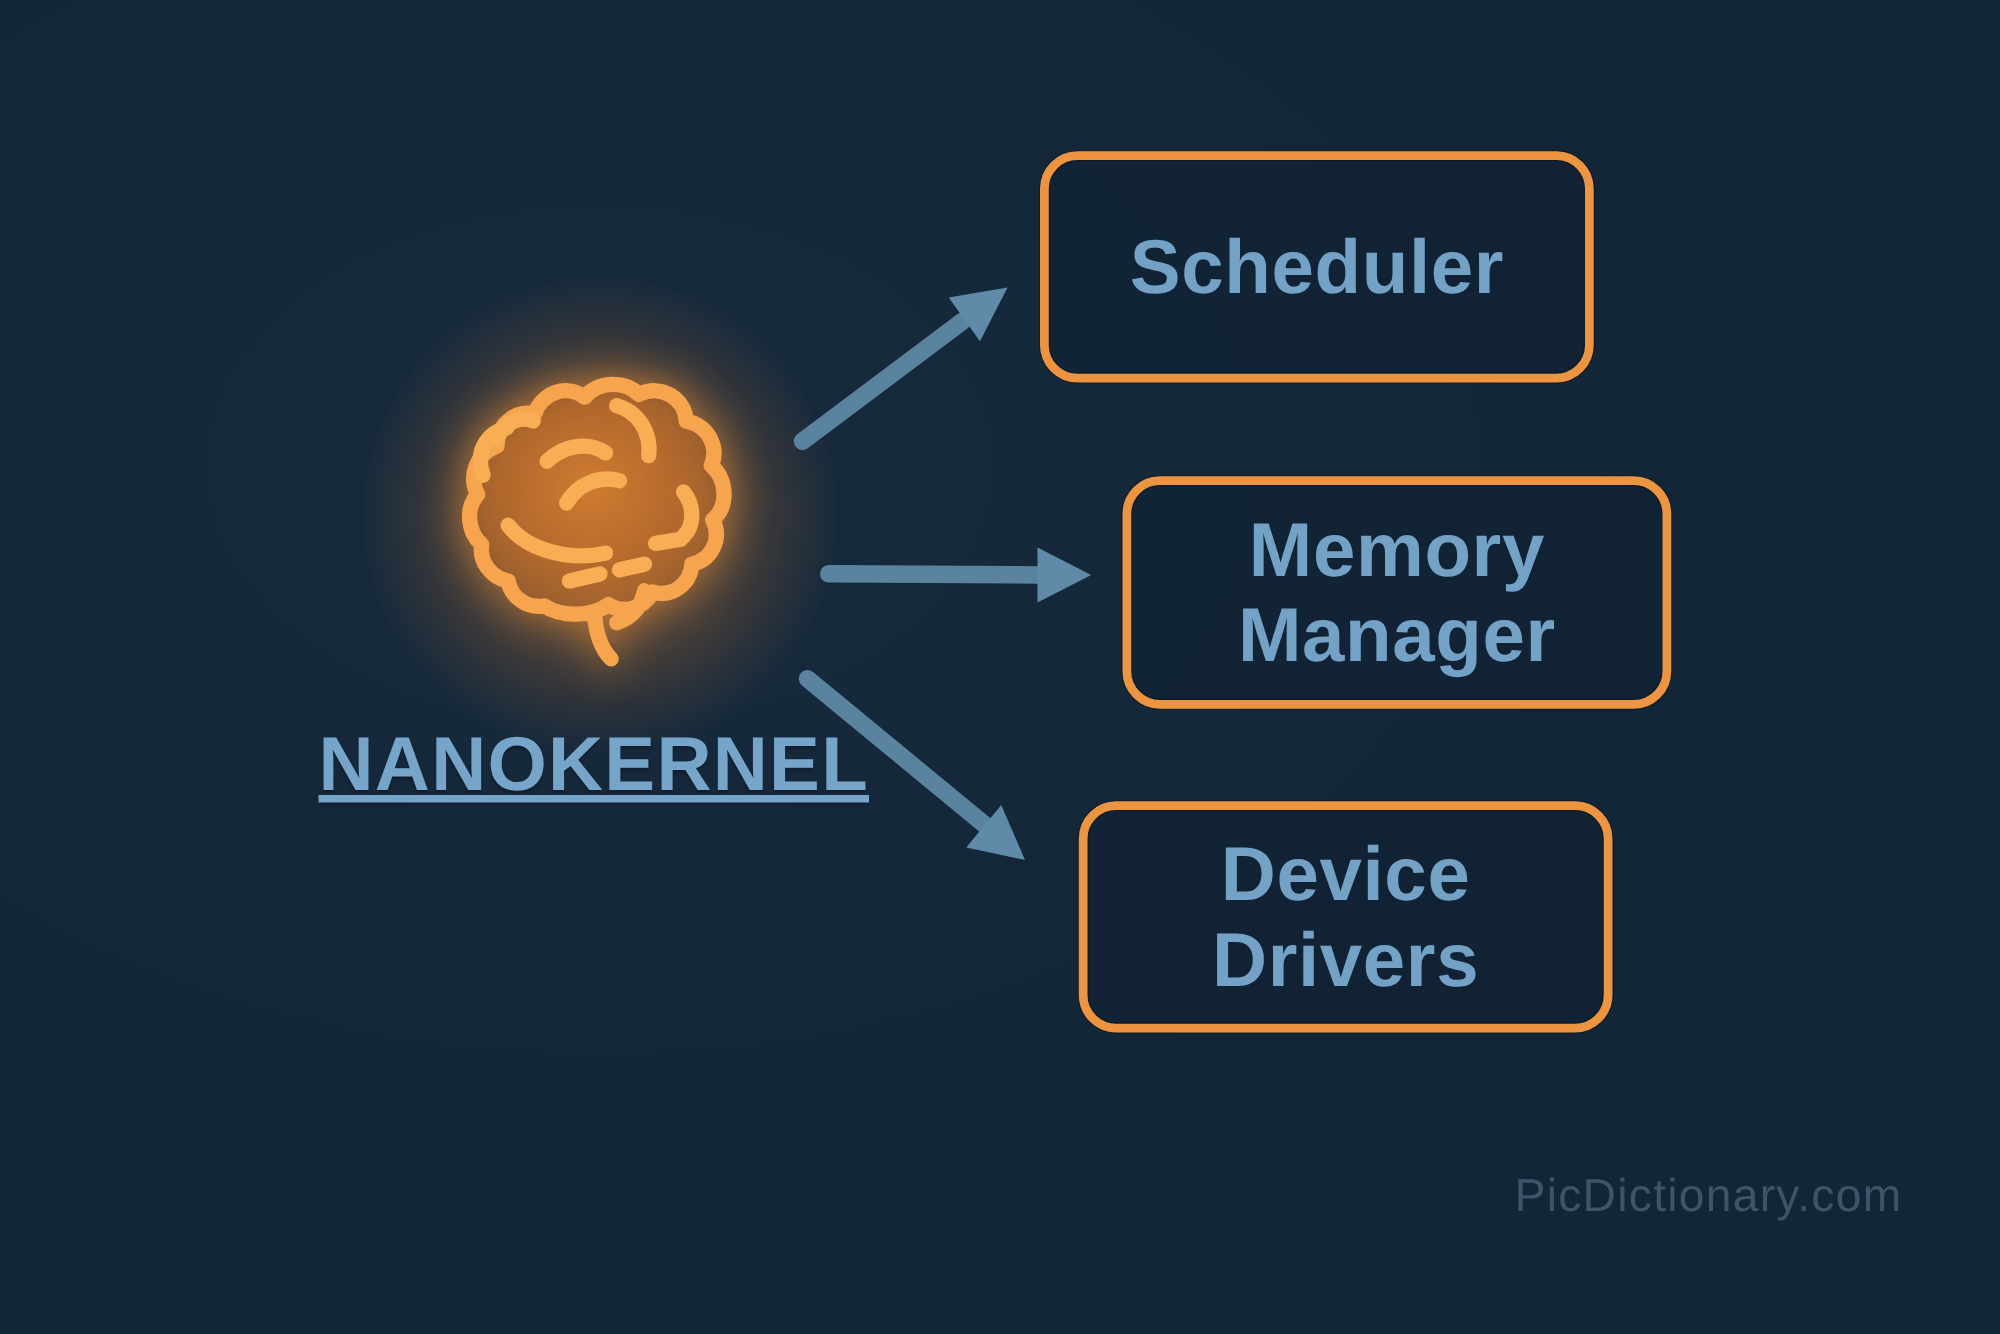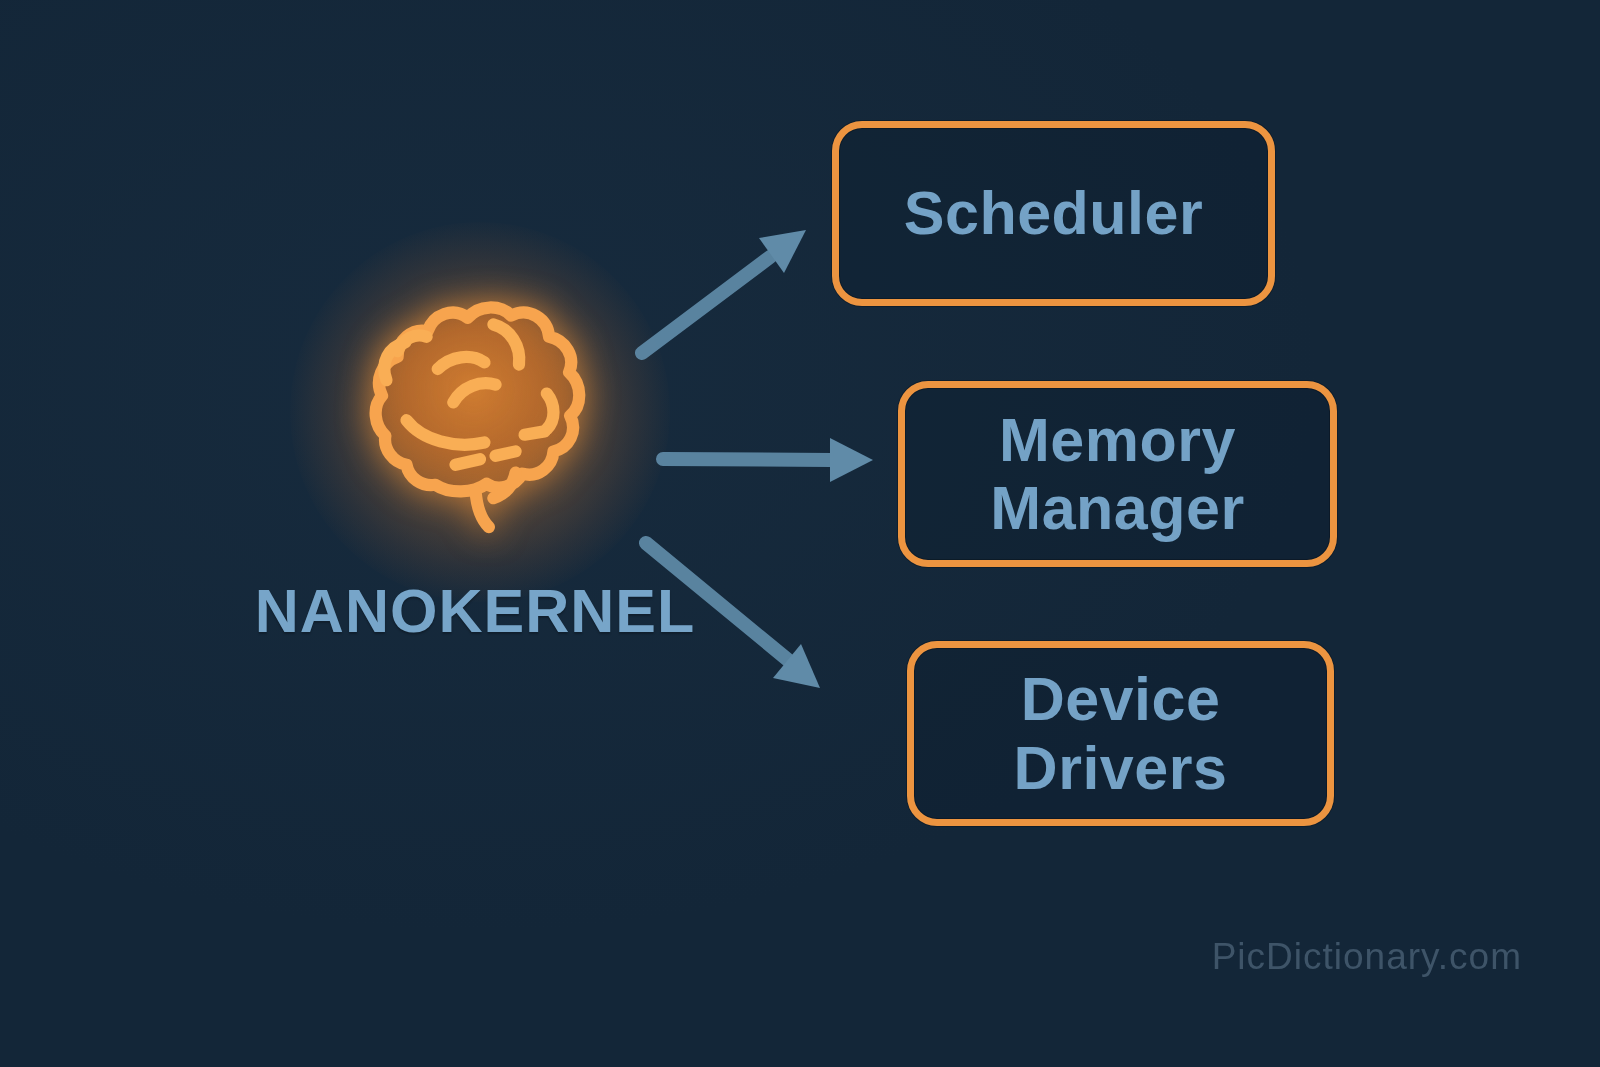--- a/index.html
+++ b/index.html
@@ -51,30 +51,31 @@
     text-align: center;
     color: #74a2c6;
     font-weight: 700;
     font-size: 61px;
     line-height: 1.12;
     letter-spacing: 0.5px;
     box-shadow: 0 0 0 1px rgba(0,0,0,0.25), inset 0 0 0 1px rgba(0,0,0,0.25);
   }
   .node-scheduler { left: 832px; top: 121px;  width: 443px; height: 185px; }
   .node-memory    { left: 898px; top: 381px;  width: 439px; height: 186px; }
-  .node-device    { left: 863px; top: 641px;  width: 427px; height: 185px; padding: 0 60px; margin-left: 44px; }
+  .node-device    { left: 863px; top: 641px;  width: 427px; height: 185px; padding: 0 60px; }
   .node-memory .node-label, .node-device .node-label { max-width: 330px; }
 
   
   .kernel-title {
     position: absolute; left: 225px; top: 576px; width: 500px;
     text-align: center;
     color: #77a5c9;
     font-size: 61px; font-weight: 700; letter-spacing: 1px;
     text-shadow: 0 2px 2px rgba(0,0,0,0.25);
+    text-decoration: underline;
   }
   .kernel-tagline {
     position: absolute; left: 200px; top: 702px; width: 560px;
     text-align: center;
     color: #6fa0c5;
     font-size: 55px; font-weight: 700; line-height: 1.22;
     text-shadow: 0 2px 2px rgba(0,0,0,0.25);
   }
 
   

